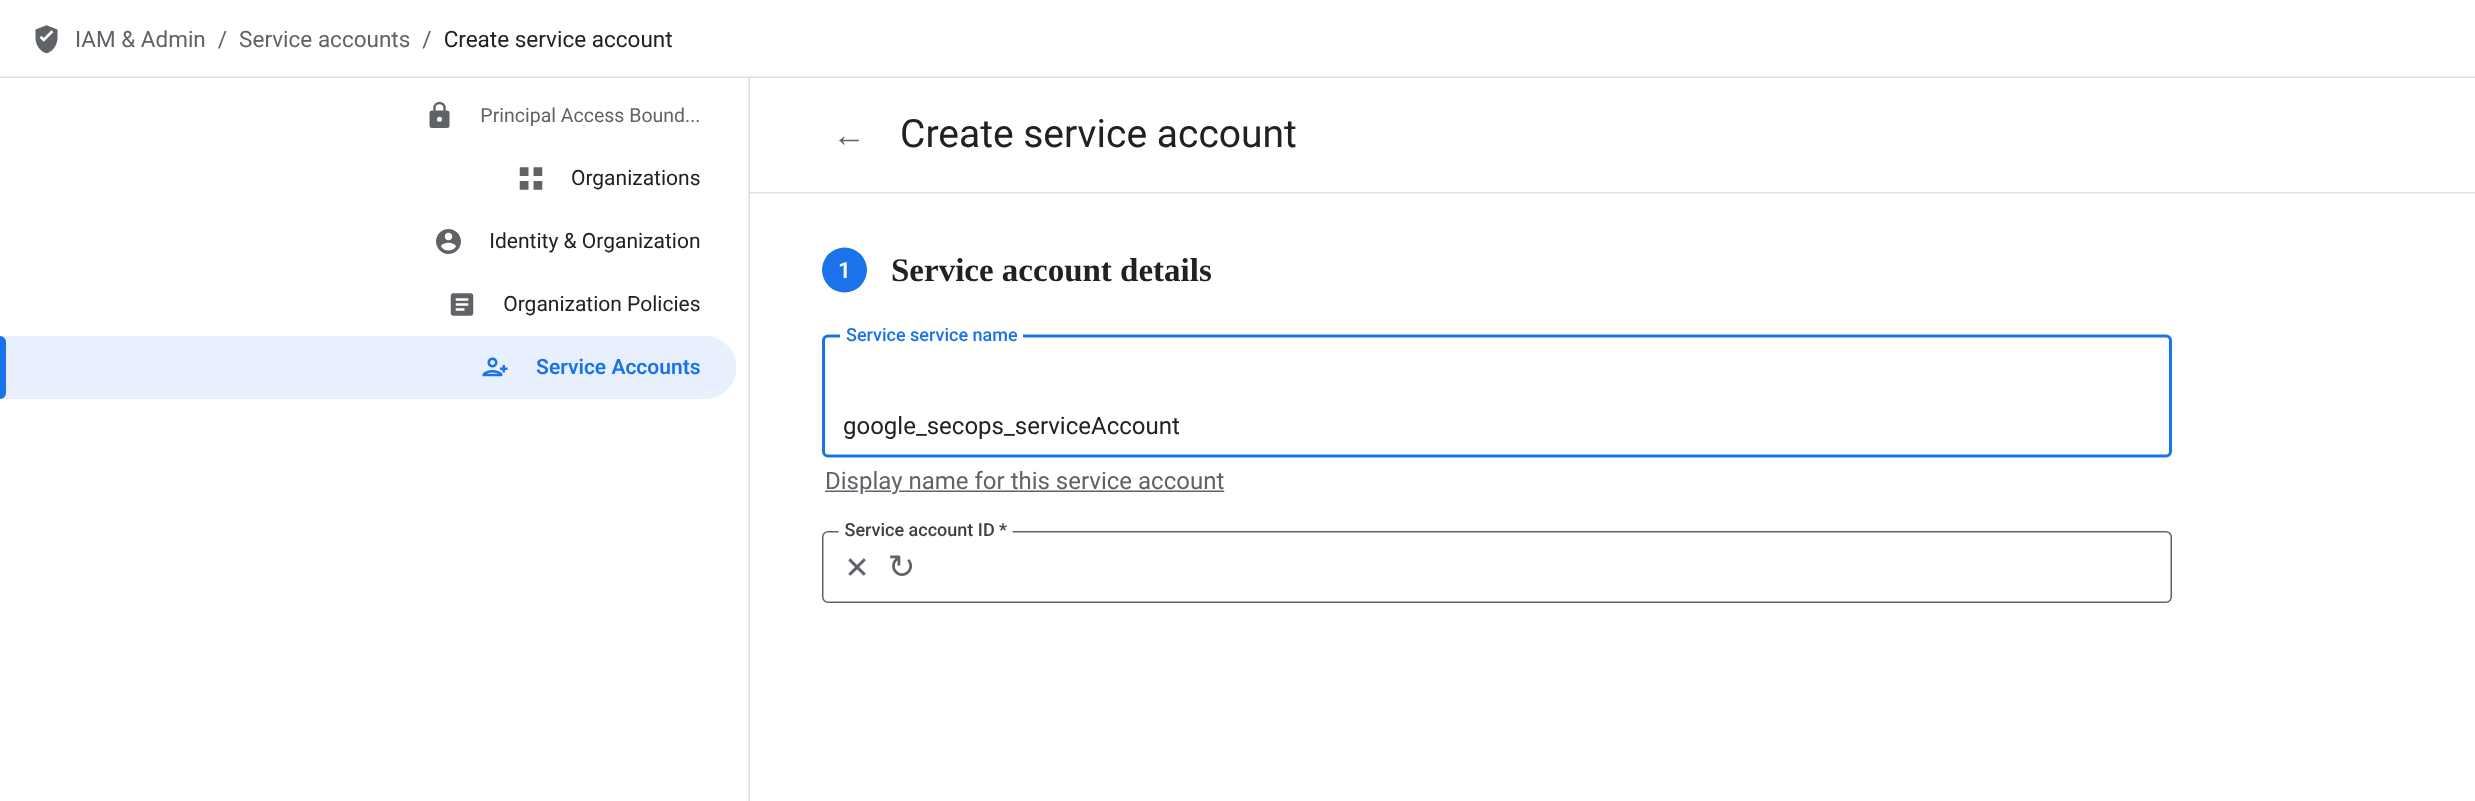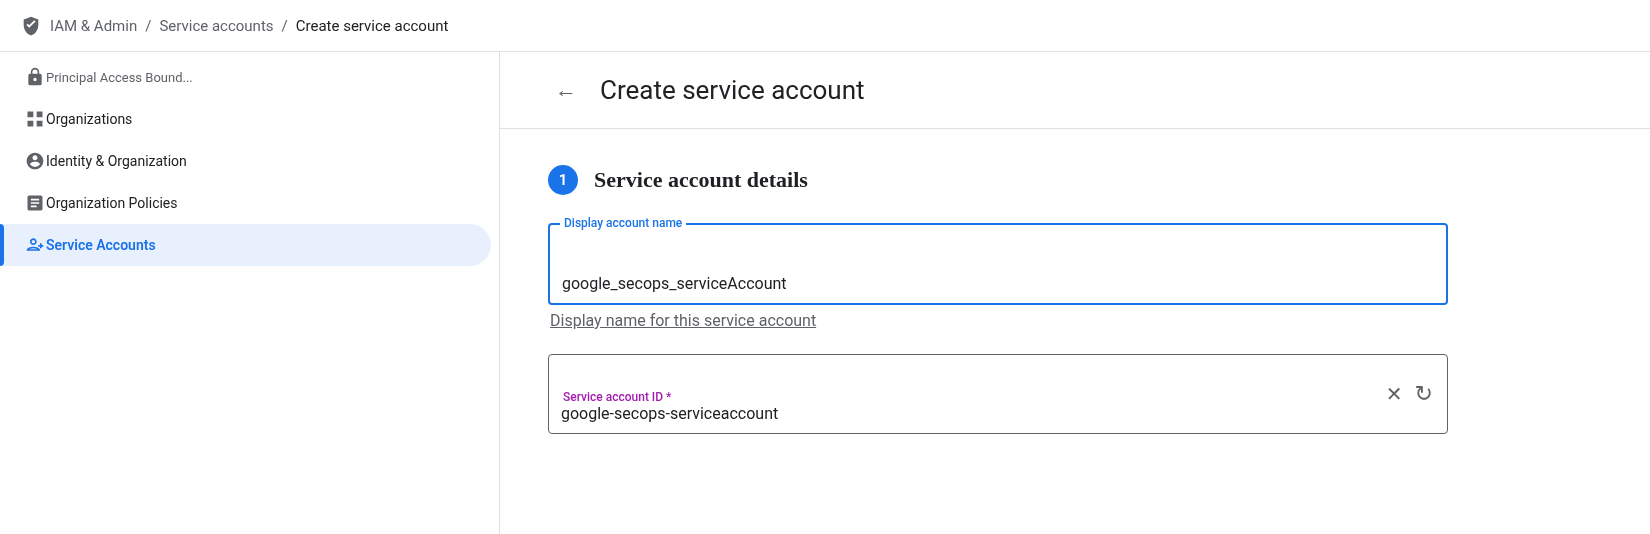--- a/index.html
+++ b/index.html
@@ -59,26 +59,28 @@
       flex-shrink: 0;
       border-right: 1px solid #e0e0e0;
       overflow-y: auto;
       padding-top: 4px;
       background: #fff;
     }
 
     .sidebar-item {
       display: flex;
       align-items: center;
+      gap: 16px;
       padding: 10px 24px;
       cursor: pointer;
       border-radius: 0 24px 24px 0;
       margin-right: 8px;
       color: #202124;
       position: relative;
+      justify-content: flex-end;
     }
     .sidebar-item.active {
       background: #e8f0fe;
       color: #1a73e8;
     }
     .sidebar-item.active .sidebar-label {
       color: #1a73e8;
       font-weight: 600;
     }
     .sidebar-item.truncated .sidebar-label {
@@ -207,22 +209,21 @@
       position: absolute;
       top: -9px;
       left: 10px;
       background: #fff;
       padding: 0 4px;
       font-size: 12px;
       color: #1a73e8;
       font-weight: 500;
     }
     .field-label-float.inactive {
-      color: #a21caf;
-      margin-top: 44px;
+      color: #404040;
     }
     .field-input {
       width: 100%;
       border: none;
       outline: none;
       font-size: 16px;
       color: #202124;
       background: transparent;
       padding: 4px 0 2px 0;
       font-family: inherit;
@@ -340,31 +341,30 @@
 
     <div class="form-area">
 
       <div class="section-header">
         <div class="step-circle">1</div>
         <span class="section-title">Service account details</span>
       </div>
 
       <div class="field-group">
         <div class="field-wrapper">
-          <span class="field-label-float">Display account name</span>
+          <span class="field-label-float">Service service name</span>
           <input class="field-input" type="text" value="google_secops_serviceAccount" style="">
         </div>
         <div class="field-hint">Display name for this service account</div>
       </div>
 
       <div class="field-group">
         <div class="field-wrapper inactive">
           <span class="field-label-float inactive">Service account ID *</span>
           <div class="field-wrapper-with-actions">
-            <input class="field-input" type="text" value="google-secops-serviceaccount" style="">
             <button class="field-action-btn">✕</button>
             <button class="field-action-btn" style="font-size:22px;">↻</button>
           </div>
         </div>
       </div>
 
     </div>
   </div>
 
 </div>

